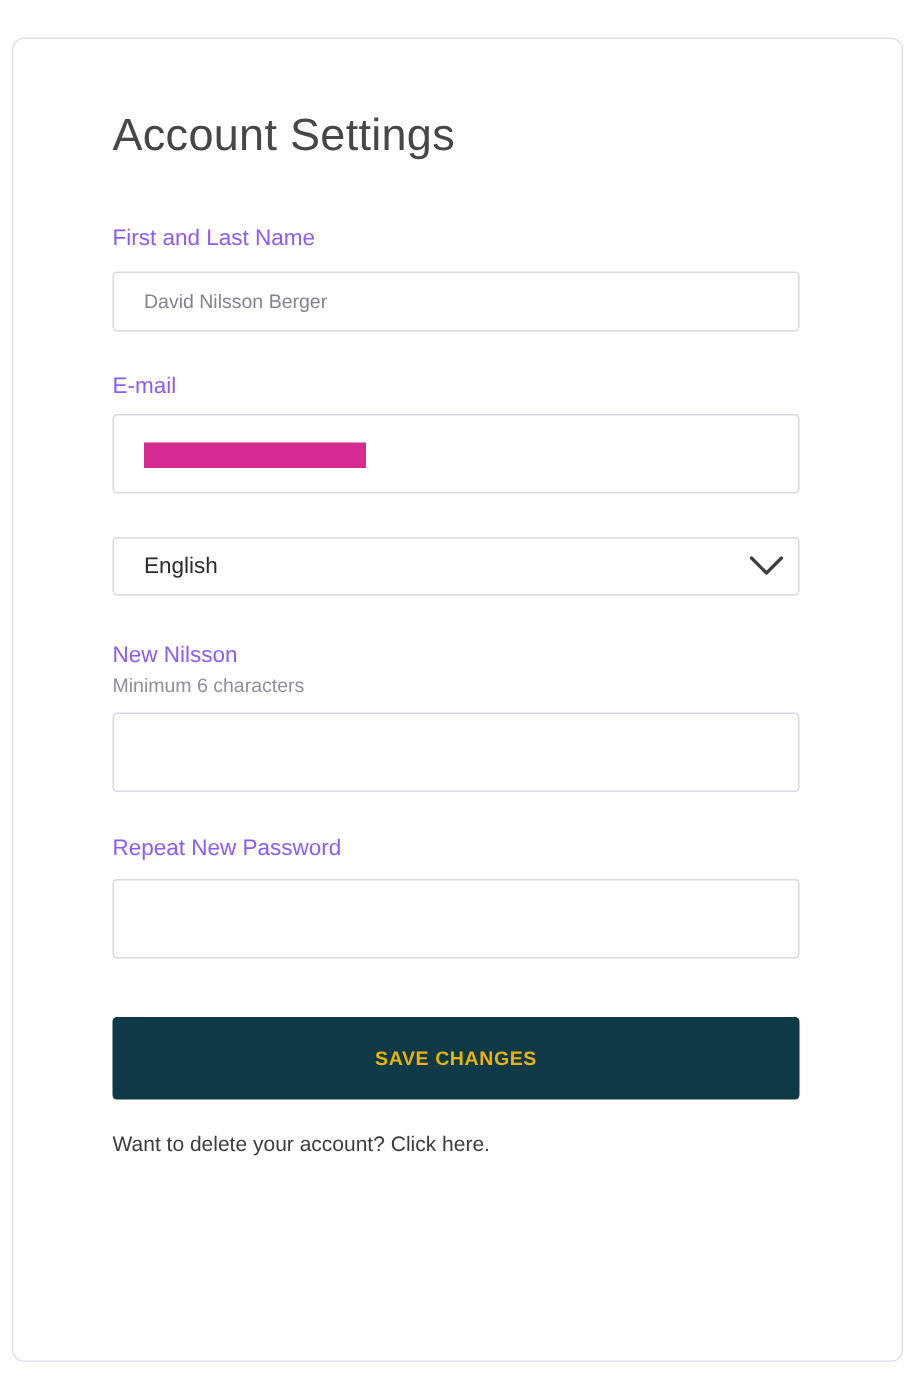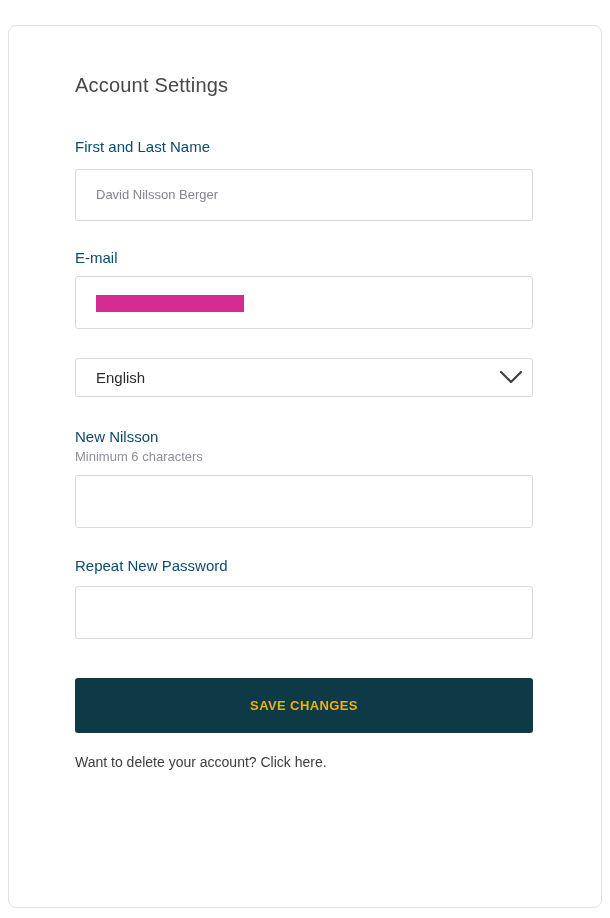--- a/index.html
+++ b/index.html
@@ -14,43 +14,43 @@
     left: 8px; top: 25px;
     width: 594px; height: 883px;
     background: #ffffff;
     border: 1px solid #e0e1ee;
     border-radius: 8px;
   }
   .card-inner {
     padding: 47px 70px 0 66px;
   }
   .page-title {
-    font-size: 20px;
+    font-size: 30px;
     font-weight: 400;
     color: #474747;
     letter-spacing: 0.2px;
     line-height: 1.2;
   }
   .field { margin-top: 0; }
   .field-label {
     font-size: 15px;
-    color: #0c4a6e;
+    color: #8b5cf6;
     line-height: 1.25;
     display: block;
   }
   .field-hint {
     font-size: 13px;
     color: #8f8f9d;
     line-height: 1.35;
     margin-top: 2px;
   }
   .text-input {
     display: block;
     width: 458px;
-    height: 52px;
+    height: 40px;
     border: 1px solid #d9d9e0;
     border-radius: 3px;
     background: #ffffff;
     padding: 0 20px;
     font-family: "Liberation Sans", sans-serif;
     font-size: 13px;
     color: #83838f;
     outline: none;
   }
   .name-section { margin-top: 41px; }

